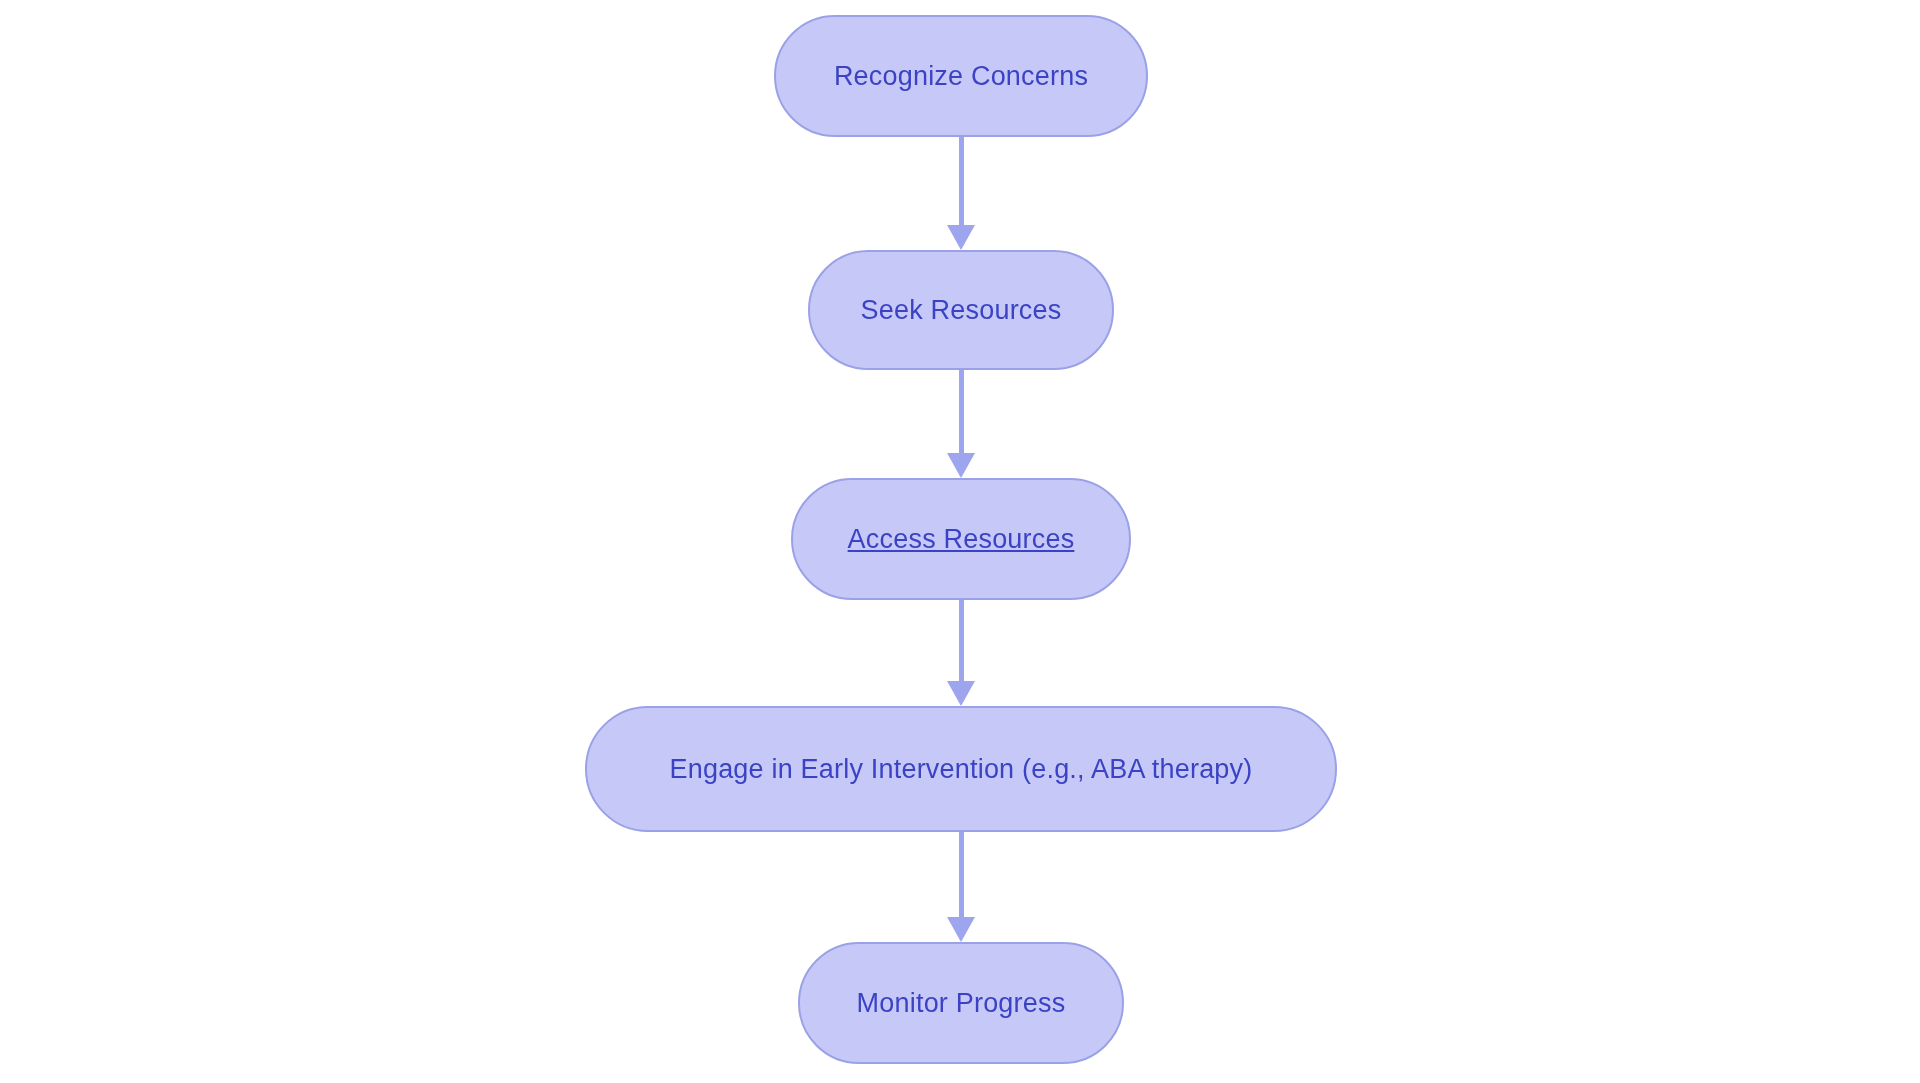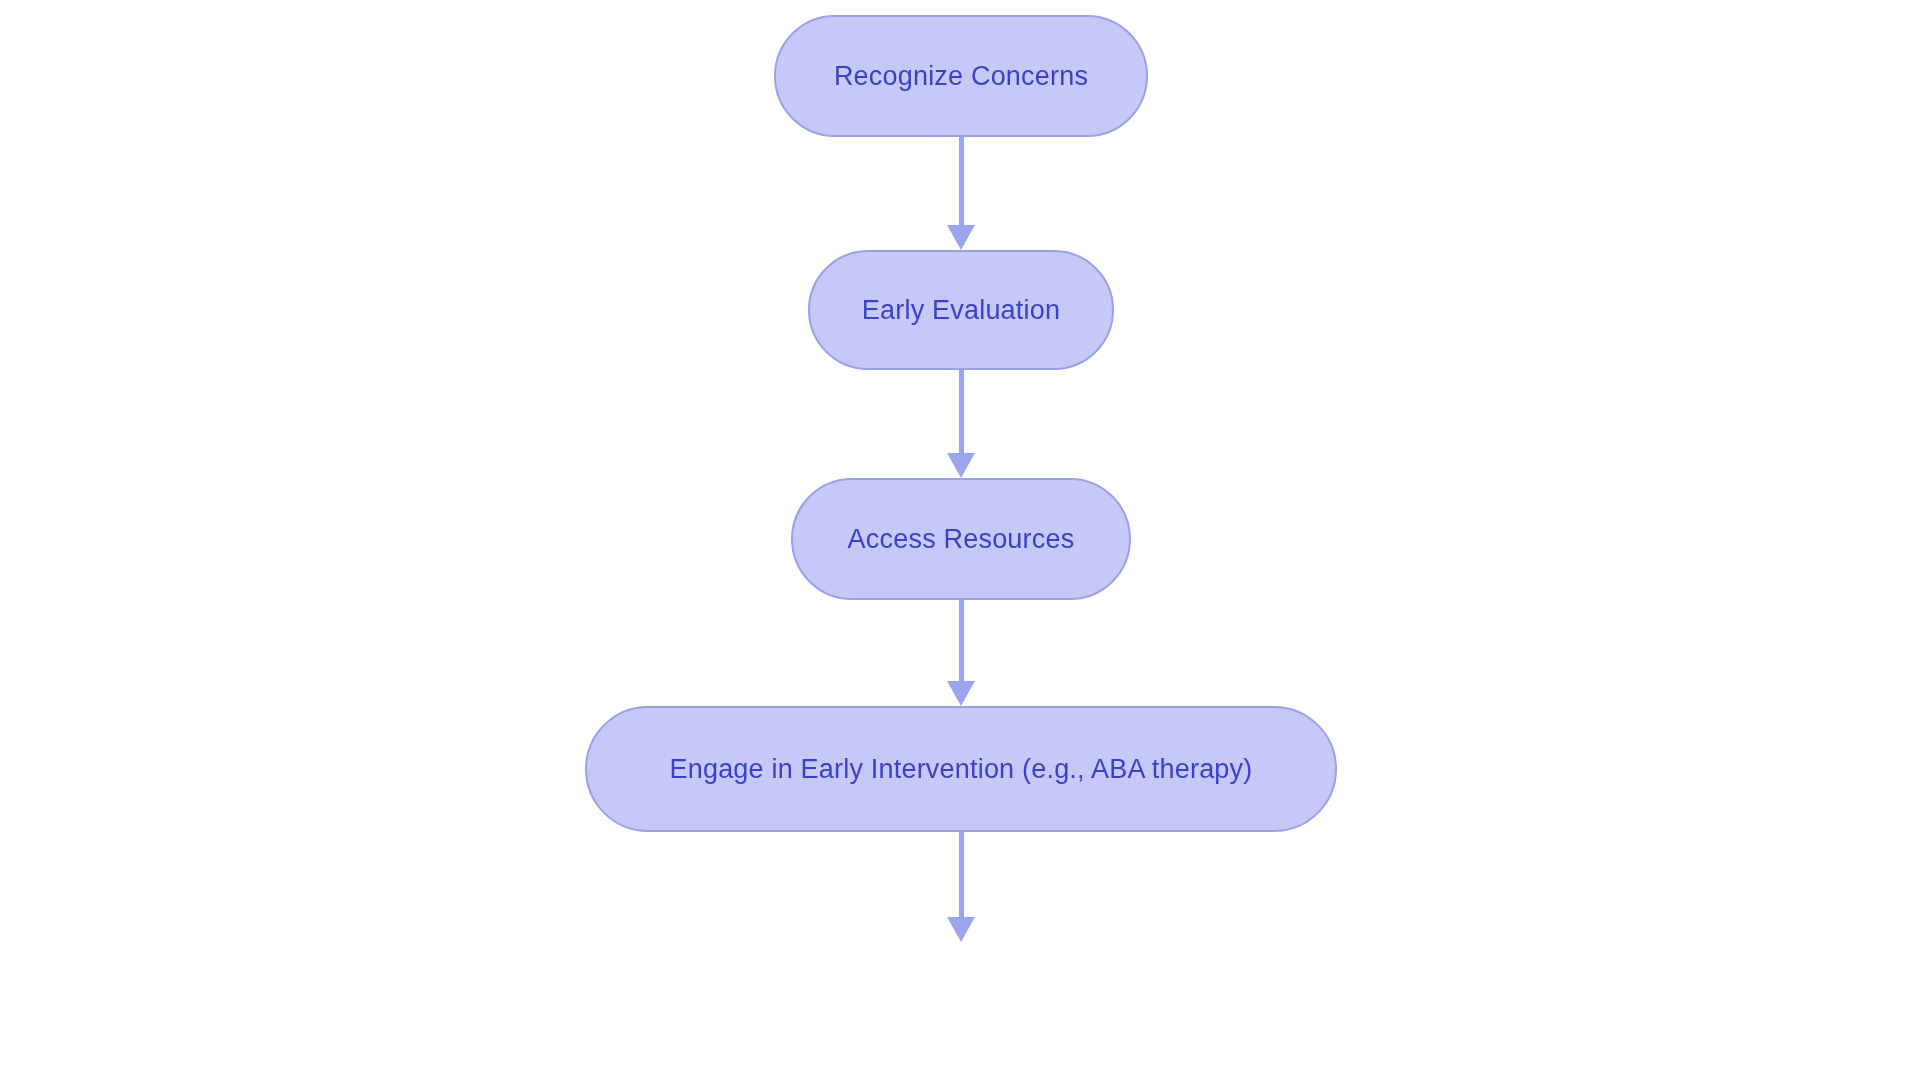--- a/index.html
+++ b/index.html
@@ -32,21 +32,21 @@
     align-items: center;
     justify-content: center;
     text-align: center;
     color: var(--node-text);
     font-size: 27px;
     letter-spacing: 0.2px;
     white-space: nowrap;
   }
   .node1 { top: 15px;  width: 374px; height: 122px; }
   .node2 { top: 250px; width: 306px; height: 120px; }
-  .node3 { top: 478px; width: 340px; height: 122px; }
+  .node3 { top: 478px; width: 340px; height: 122px; text-decoration: underline; }
   .node4 { top: 706px; width: 752px; height: 126px; text-align: center; }
   .node5 { top: 942px; width: 326px; height: 122px; }
 
   .flow-arrow {
     position: absolute;
     left: 961px;
     transform: translateX(-50%);
     width: 28px;
     display: flex;
     flex-direction: column;
@@ -77,21 +77,21 @@
   <div class="flow-node node1">
     <span>Recognize Concerns</span>
   </div>
 
   <div class="flow-arrow arrow1">
     <div class="arrow-line"></div>
     <div class="arrow-head"></div>
   </div>
 
   <div class="flow-node node2">
-    <span>Early Evaluation</span>
+    <span>Seek Resources</span>
   </div>
 
   <div class="flow-arrow arrow2">
     <div class="arrow-line"></div>
     <div class="arrow-head"></div>
   </div>
 
   <div class="flow-node node3">
     <span>Access Resources</span>
   </div>
@@ -103,14 +103,17 @@
 
   <div class="flow-node node4">
     <span>Engage in Early Intervention (e.g., ABA therapy)</span>
   </div>
 
   <div class="flow-arrow arrow4">
     <div class="arrow-line"></div>
     <div class="arrow-head"></div>
   </div>
 
+  <div class="flow-node node5">
+    <span>Monitor Progress</span>
+  </div>
 
 </div>
 
 </body></html>

